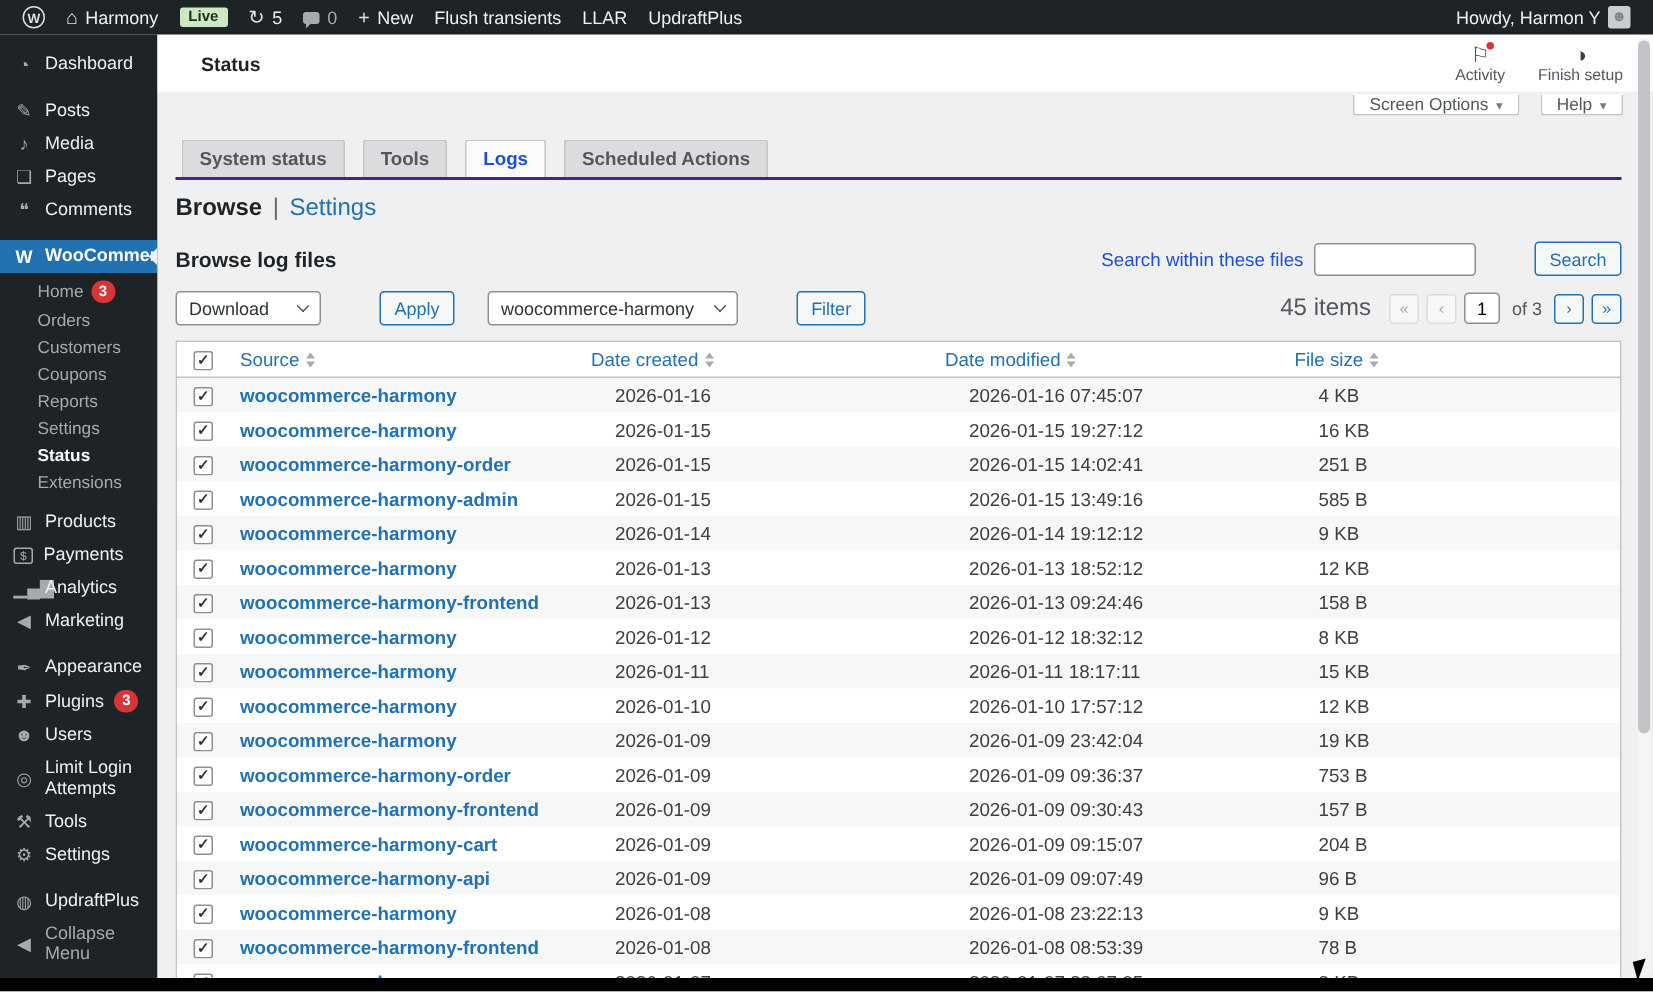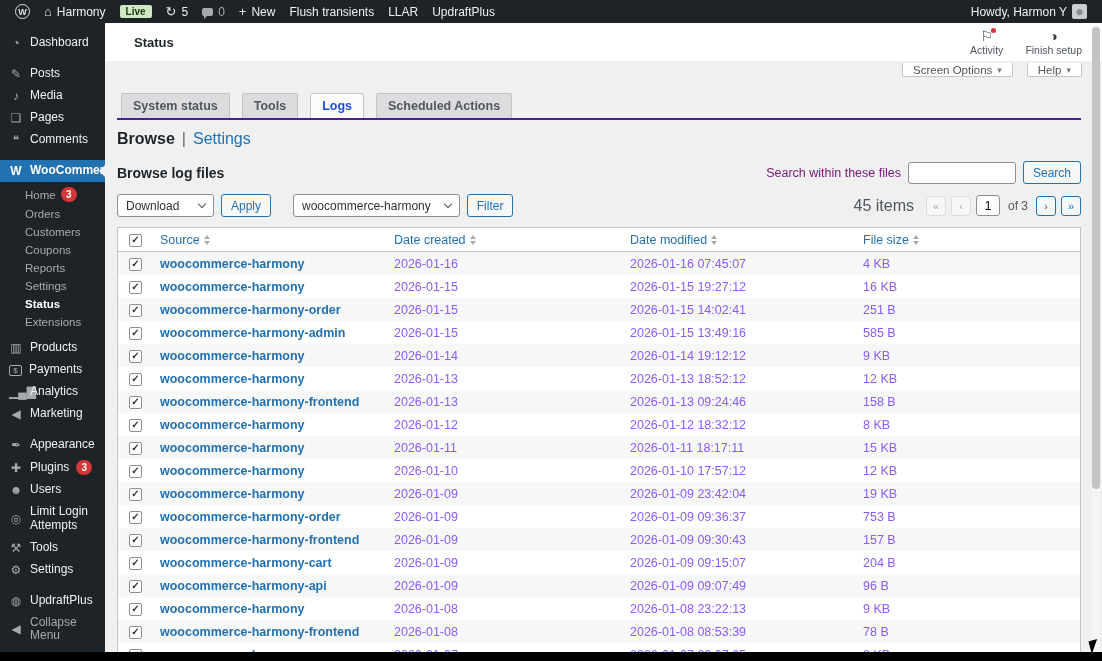--- a/index.html
+++ b/index.html
@@ -70,25 +70,25 @@
   .nav-tab.active { background:#fbfbfc; color:#1d4ed8; position:relative; top:0; }
 
   .subnav { margin:10px 12px 0; font-size:16px; display:flex; gap:7px; align-items:center; }
   .subnav .cur { font-weight:bold; color:#1d2327; }
   .subnav .pipe { color:#646970; }
   .subnav a { color:#2271b1; text-decoration:none; cursor:pointer; }
 
   .browse-row { margin:13px 21px 0 12px; display:flex; align-items:center; }
   .browse-title { font-size:14px; font-weight:bold; color:#1d2327; }
   .search-group { margin-left:auto; display:flex; align-items:center; gap:7px; }
-  .search-label { font-size:12.5px; color:#701a75; }
+  .search-label { font-size:12.5px; color:#1d4ed8; }
   .txt-input { height:22px; border:1px solid #8c8f94; border-radius:3px; background:#fff; font-size:12px; padding:0 5px; font-family:inherit; }
   .search-input { width:108px; }
   .btn { height:23px; background:#f6f7f7; border:1px solid #2271b1; color:#2271b1; font-size:12px;
-         border-radius:3px; padding:0 9px; cursor:pointer; font-family:inherit; display:inline-flex; align-items:center; }
+         border-radius:3px; padding:0 9px; cursor:pointer; font-family:inherit; display:inline-flex; align-items:center;margin-left:32px; }
 
   .toolbar { margin:10px 21px 0 12px; display:flex; align-items:center; gap:7px; }
   .fake-select { height:23px; background:#fff; border:1px solid #8c8f94; border-radius:3px; color:#2c3338;
                  font-size:12px; padding:0 8px; display:inline-flex; align-items:center; gap:14px; cursor:pointer; }
   .fake-select .sel-chev { width:6px; height:6px; border-right:1.5px solid #50575e; border-bottom:1.5px solid #50575e;
                            transform:rotate(45deg); margin-top:-3px; }
   .bulk-select { width:97px; justify-content:space-between; }
   .toolbar .gap { width:8px; }
   .tablenav-right { margin-left:auto; display:flex; align-items:center; gap:5px; }
   .items-count { font-size:16px; color:#50575e; margin-right:7px; }
@@ -108,21 +108,21 @@
   .td-cb { padding-left:11px; }
   .cb { width:13px; height:13px; border:1px solid #8c8f94; border-radius:2px; background:#fff;
         display:inline-flex; align-items:center; justify-content:center; cursor:pointer; }
   .cb .check { font-size:10px; font-weight:bold; color:#2c3338; line-height:1; }
   .th-link { color:#2271b1; cursor:pointer; display:inline-flex; align-items:center; gap:4px; }
   .sort { display:inline-flex; flex-direction:column; gap:2px; }
   .sort i { display:block; width:0; height:0; border-left:3.5px solid transparent; border-right:3.5px solid transparent; }
   .sort .up { border-bottom:4px solid #a7aaad; }
   .sort .dn { border-top:4px solid #a7aaad; }
   .src { color:#2271b1; font-weight:600; text-decoration:none; cursor:pointer; }
-  .muted { color:#8b5cf6; }
+  .muted { color:#404040;margin-left:16px; }
 
   
   #footerbar { position:absolute; left:0; right:0; bottom:0; height:9px; background:#000; z-index:60; }
   .scroll-track { position:absolute; right:2px; top:25px; bottom:11px; width:8px; background:#f5f5f5; border-radius:4px; z-index:55; }
   .scroll-thumb { position:absolute; right:2px; top:27px; width:8px; height:462px; background:#c3c4c7; border-radius:4px; z-index:56; }
   .cursor-arrow { position:absolute; right:3px; bottom:8px; width:0; height:0; z-index:70;
                   border-left:9px solid #000; border-bottom:13px solid transparent; transform:rotate(-15deg); }
 </style>
 </head>
 <body>

